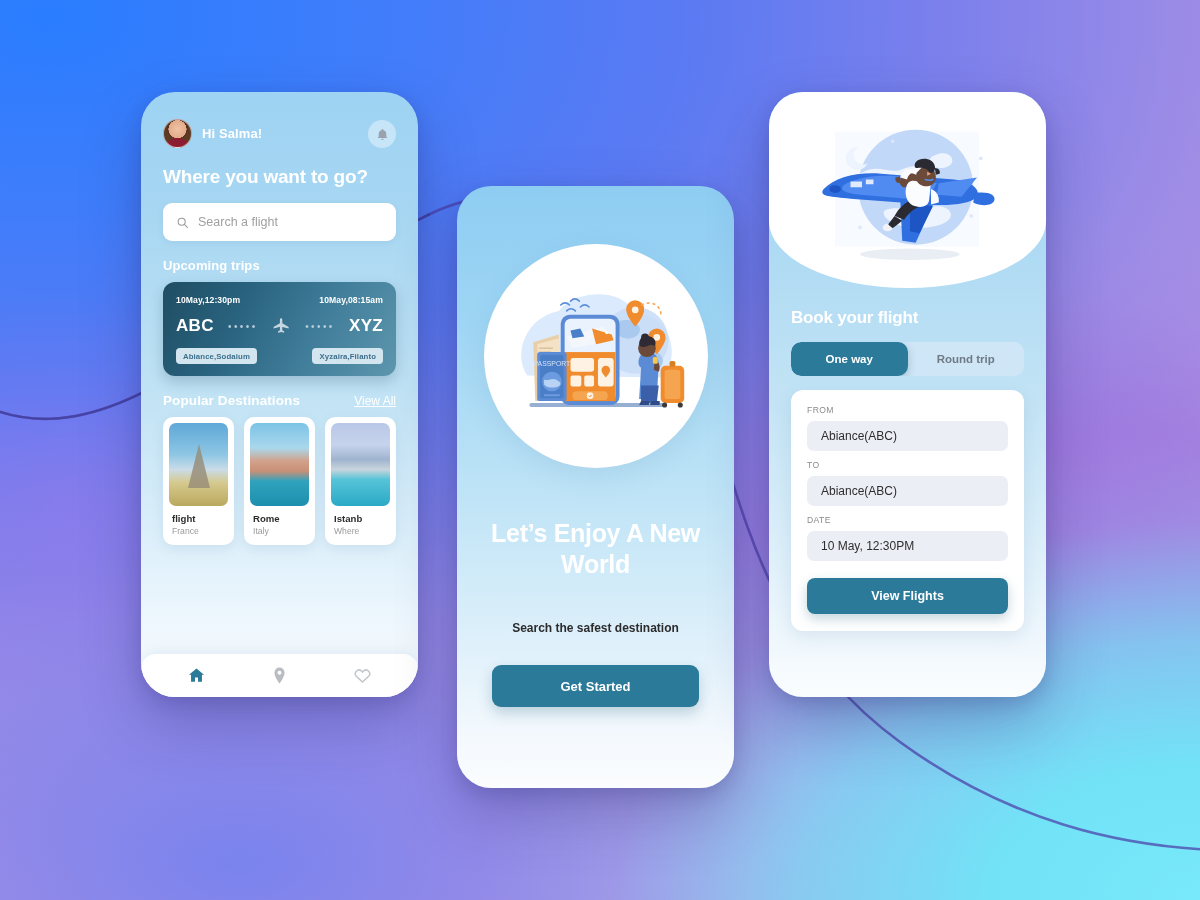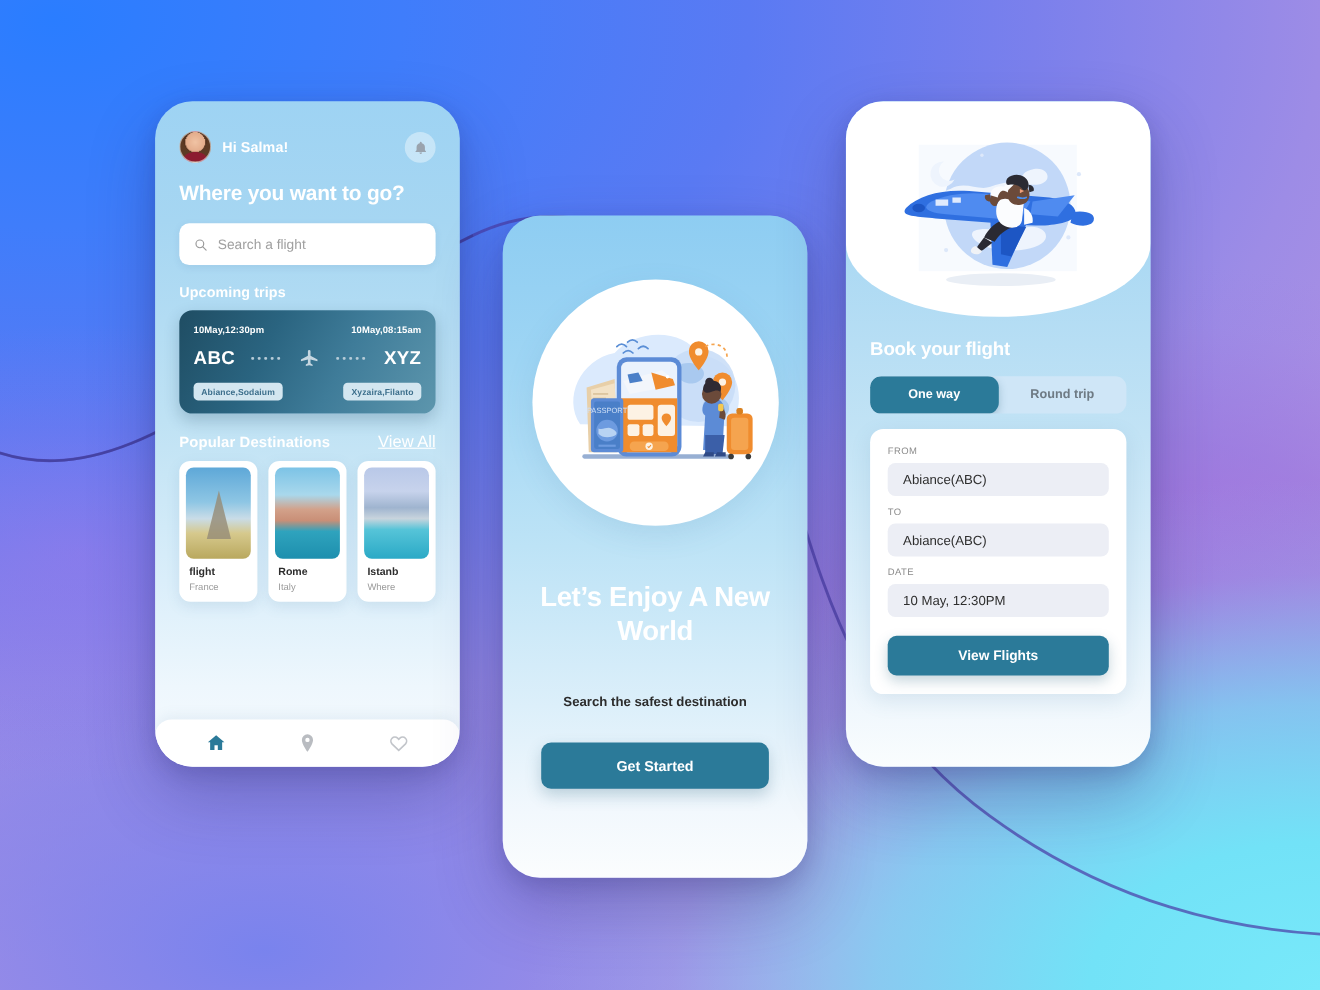--- a/index.html
+++ b/index.html
@@ -77,21 +77,21 @@
     display: flex; align-items: center; gap: 9px; padding: 0 13px;
     box-shadow: 0 2px 7px rgba(70,110,160,0.10);
   }
   .search-box svg { width: 13px; height: 13px; stroke: #9b9b9b; fill: none; stroke-width: 2; flex: none; }
   .search-ph { color: #a0a0a0; font-size: 12.5px; }
   .sec-head {
     color: #fff; font-size: 13px; font-weight: 700; margin-top: 17px; letter-spacing: .1px;
   }
   .sec-row { display: flex; align-items: baseline; justify-content: space-between; margin-top: 17px; }
   .sec-row .sec-head { margin-top: 0; font-size: 13.5px; }
-  .view-all { color: #fff; font-size: 15px; text-decoration: underline; font-weight: 400; margin-left: 43px; }
+  .view-all { color: #fff; font-size: 12px; text-decoration: underline; font-weight: 400; margin-left: 43px; }
 
   .trip-card {
     margin-top: 9px; border-radius: 12px; padding: 13px 13px 12px;
     background: linear-gradient(118deg, #1f4d63 0%, #2a6480 34%, #3f7c99 62%, #5d96ad 100%);
     box-shadow: 0 6px 14px rgba(25,60,85,0.22);
   }
   .trip-times { display: flex; justify-content: space-between; }
   .trip-times span { color: #fff; font-size: 8.6px; font-weight: 700; letter-spacing: .1px; }
   .trip-mid { display: flex; align-items: center; justify-content: space-between; margin-top: 11px; }
   .code { color: #fff; font-size: 17px; font-weight: 700; letter-spacing: .3px; }
@@ -133,21 +133,21 @@
   .p1-nav {
     position: absolute; left: 0; right: 0; bottom: 0; height: 43px;
     background: #fff; border-radius: 18px 18px 34px 34px;
     display: flex; align-items: center; justify-content: space-around; padding: 0 14px;
     box-shadow: 0 -3px 12px rgba(90,130,170,0.10);
   }
   .p1-nav svg { width: 19px; height: 19px; }
 
   
   #phone-onboard {
-    left: 457px; top: 196px; width: 277px; height: 602px;
+    left: 457px; top: 186px; width: 277px; height: 602px;
     background: linear-gradient(180deg, #8ecdf2 0%, #9ed5f4 22%, #bde3f6 50%, #dceffa 74%, #f2f8fd 90%, #fbfdfe 100%);
   }
   .hero-circle {
     width: 224px; height: 224px; border-radius: 50%; background: #fff;
     margin: 58px auto 0; display: flex; align-items: center; justify-content: center;
     box-shadow: 0 8px 26px rgba(70,120,170,0.13);
     overflow: hidden;
   }
   .p2-title {
     color: #fff; font-size: 25px; font-weight: 700; text-align: center;

